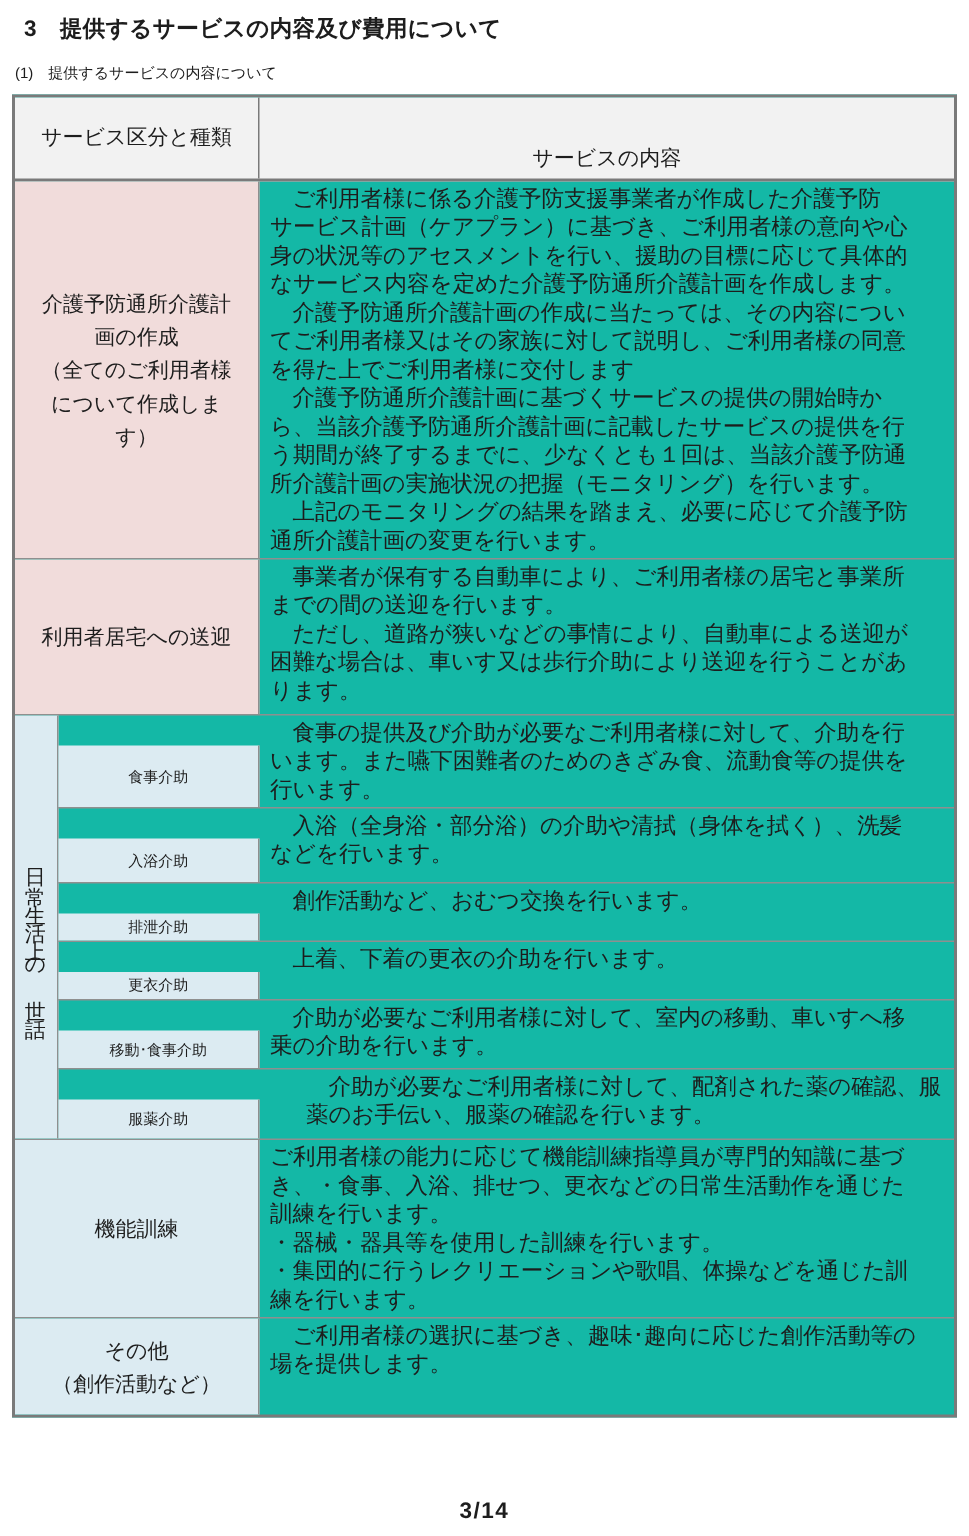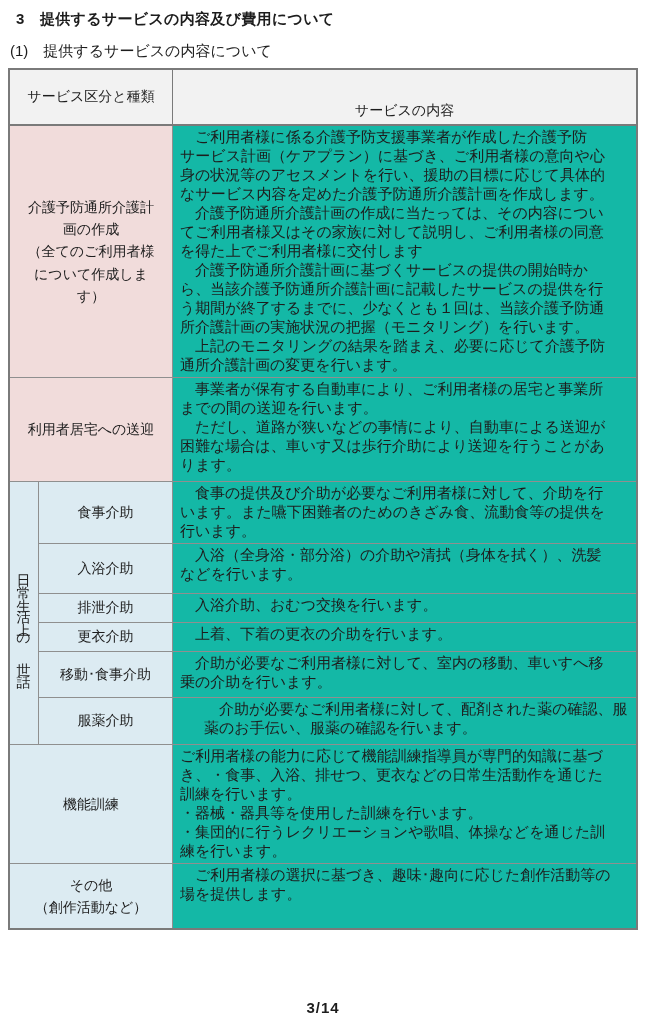--- a/index.html
+++ b/index.html
@@ -20,21 +20,21 @@
   }
   .page{ padding:8px 8px 0 8px; }
   .title{
     font-size:15px;
     font-weight:bold;
     margin:2px 0 13px 8px;
     letter-spacing:0.3px;
     white-space:pre-line;
   }
   .subtitle{
-    font-size:15px;
+    font-size:10px;
     margin:0 0 7px 2px;
     white-space:pre-line;
   }
   .svc-table{
     width:630px;
     border:2px solid var(--border-dark);
     background:#14b8a6;
   }
   .thead{
     display:flex;
@@ -85,23 +85,24 @@
   .daily-rows{ flex:1; display:flex; flex-direction:column; }
   .subrow{ display:flex; border-bottom:1px solid var(--border-mid); flex:0 0 auto; }
   .subrow:last-child{ border-bottom:none;gap:24px; }
   .sublabel-cell{
     width:134px;
     border-right:1px solid var(--border-mid);
     display:flex;
     align-items:center;
     justify-content:center;
     text-align:right;
-    font-size:14px;
+    font-size:10px;
     white-space:pre-line;
     padding:2px;
+    margin-top:20px;
   }
   .footer{
     position:absolute;
     left:0; right:0;
     bottom:8px;
     text-align:center;
     font-weight:bold;
     font-size:15px;
     letter-spacing:1px;
   }
@@ -163,21 +164,21 @@
         </div>
 
         <div class="subrow" style="min-height:50px">
           <div class="sublabel-cell blue">入浴介助</div>
           <div class="content-cell">　入浴（全身浴・部分浴）の介助や清拭（身体を拭く）、洗髪
 などを行います。</div>
         </div>
 
         <div class="subrow" style="min-height:29px">
           <div class="sublabel-cell blue">排泄介助</div>
-          <div class="content-cell">　入浴介助、おむつ交換を行います。</div>
+          <div class="content-cell">　創作活動など、おむつ交換を行います。</div>
         </div>
 
         <div class="subrow" style="min-height:29px">
           <div class="sublabel-cell blue">更衣介助</div>
           <div class="content-cell">　上着、下着の更衣の介助を行います。</div>
         </div>
 
         <div class="subrow" style="min-height:46px">
           <div class="sublabel-cell blue">移動･食事介助</div>
           <div class="content-cell">　介助が必要なご利用者様に対して、室内の移動、車いすへ移

